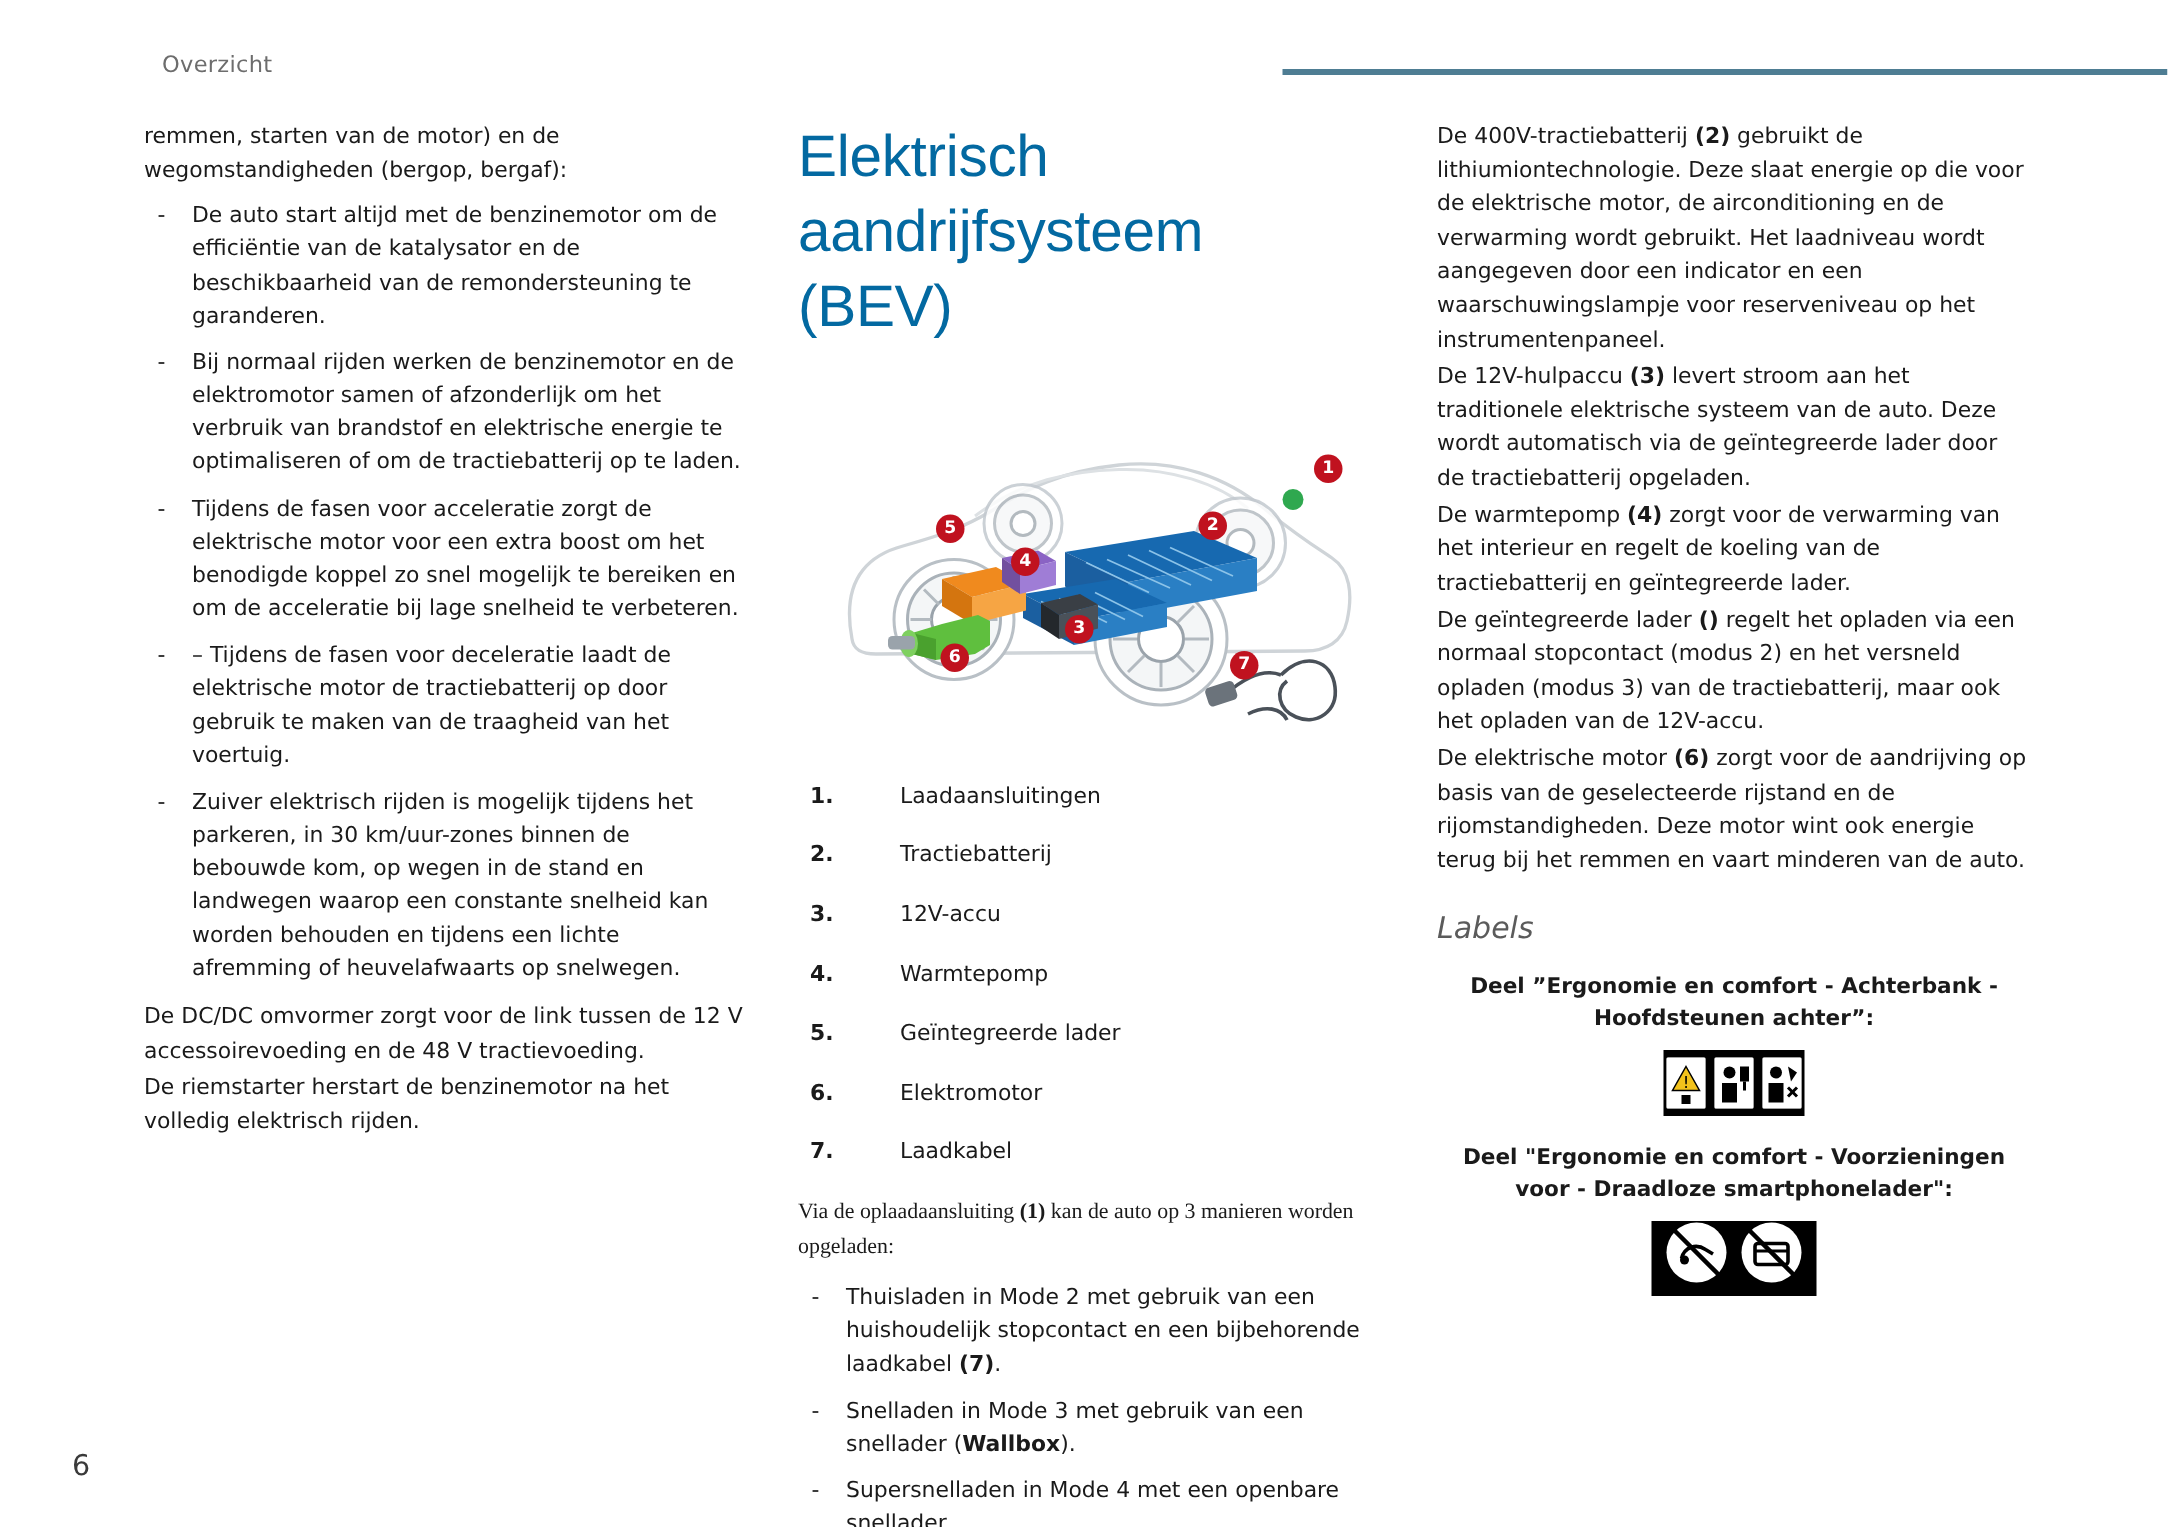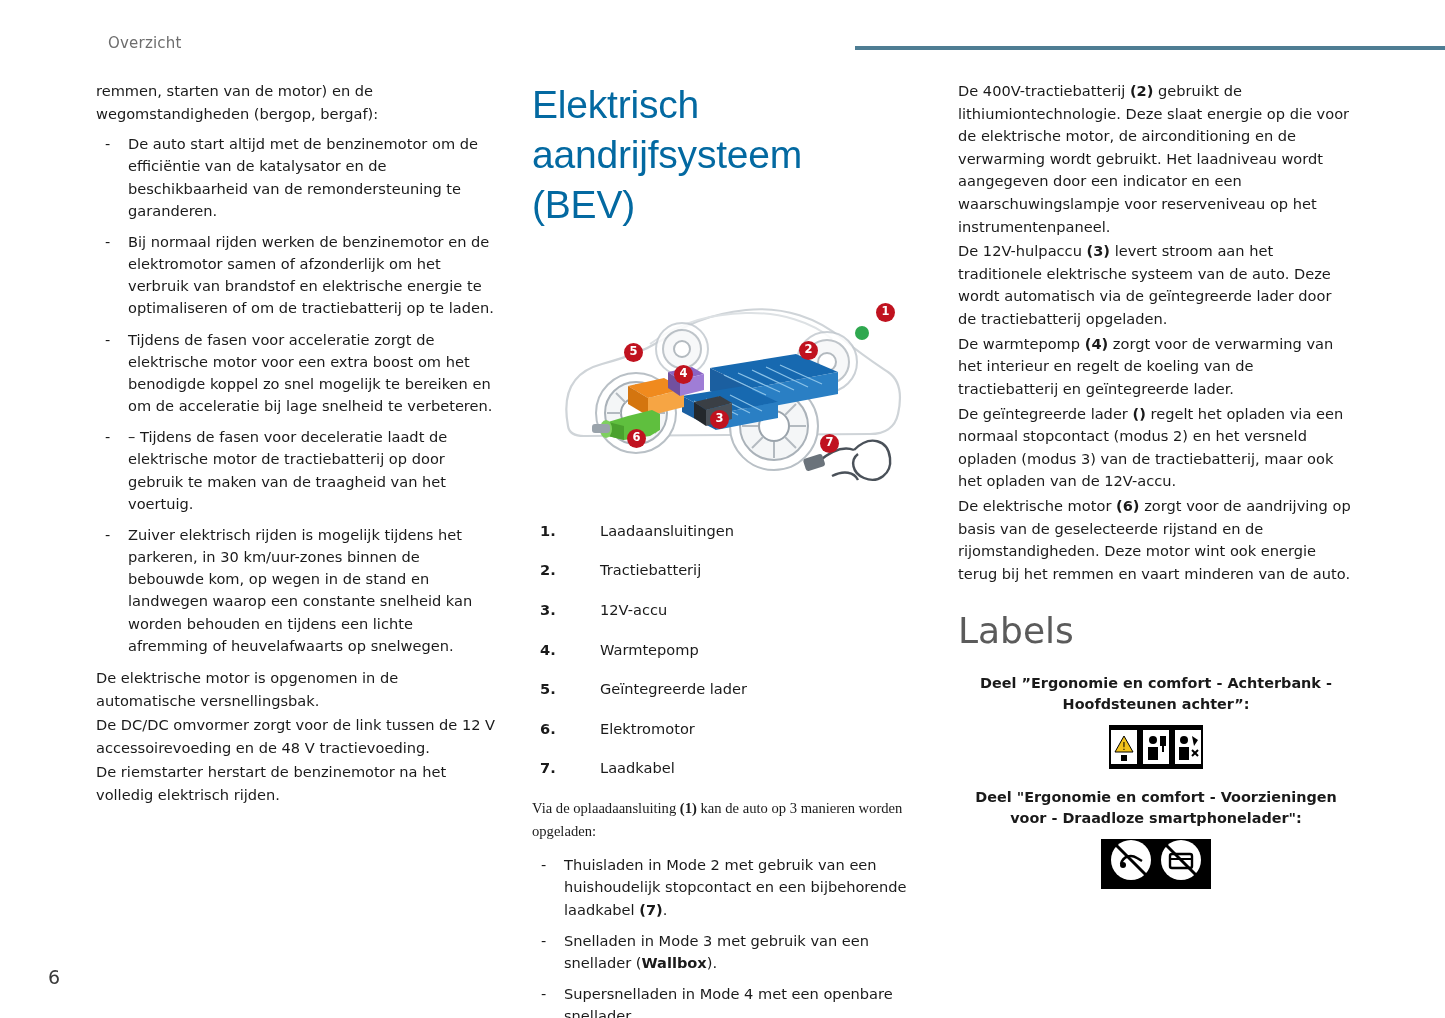--- a/index.html
+++ b/index.html
@@ -101,23 +101,24 @@
     font-weight: normal;
     font-size: 39px;
     line-height: 1.28;
     color: #0369a1;
     margin: 0 0 14px 0;
     letter-spacing: -0.2px;
   }
   h2.sub-title {
     font-family: "DejaVu Sans", sans-serif;
     font-weight: normal;
-    font-size: 36px;
+    font-size: 20px;
     color: #5b5b5b;
     margin: 18px 0 14px 0;
+    font-style: italic;
   }
   .bold { font-weight: bold; }
 
   
   .label-caption {
     font-weight: bold;
     font-size: 14.4px;
     text-align: center;
     line-height: 1.45;
     margin: 10px 0 10px 0;
@@ -181,21 +182,20 @@
 
   <div class="col col-left">
     <p class="para">remmen, starten van de motor) en de wegomstandigheden (bergop, bergaf):</p>
     <ul class="dash">
       <li>De auto start altijd met de benzinemotor om de efficiëntie van de katalysator en de beschikbaarheid van de remondersteuning te garanderen.</li>
       <li>Bij normaal rijden werken de benzinemotor en de elektromotor samen of afzonderlijk om het verbruik van brandstof en elektrische energie te optimaliseren of om de tractiebatterij op te laden.</li>
       <li>Tijdens de fasen voor acceleratie zorgt de elektrische motor voor een extra boost om het benodigde koppel zo snel mogelijk te bereiken en om de acceleratie bij lage snelheid te verbeteren.</li>
       <li>– Tijdens de fasen voor deceleratie laadt de elektrische motor de tractiebatterij op door gebruik te maken van de traagheid van het voertuig.</li>
       <li>Zuiver elektrisch rijden is mogelijk tijdens het parkeren, in 30 km/uur-zones binnen de bebouwde kom, op wegen in de stand en landwegen waarop een constante snelheid kan worden behouden en tijdens een lichte afremming of heuvelafwaarts op snelwegen.</li>
     </ul>
-    <p class="para">De elektrische motor is opgenomen in de automatische versnellingsbak.</p>
     <p class="para">De DC/DC omvormer zorgt voor de link tussen de 12 V accessoirevoeding en de 48 V tractievoeding.</p>
     <p class="para">De riemstarter herstart de benzinemotor na het volledig elektrisch rijden.</p>
   </div>
 
   <div class="col col-mid">
     <h1 class="sec-title">Elektrisch aandrijfsysteem (BEV)</h1>
 
     <div class="diagram">
       <svg width="380" height="258" viewBox="0 0 380 258">
 

